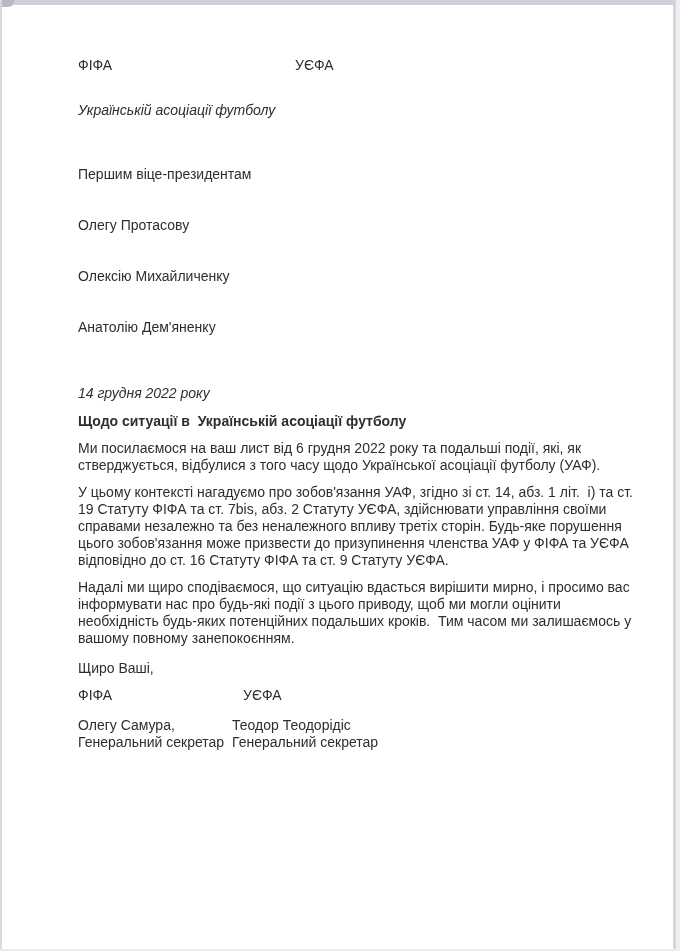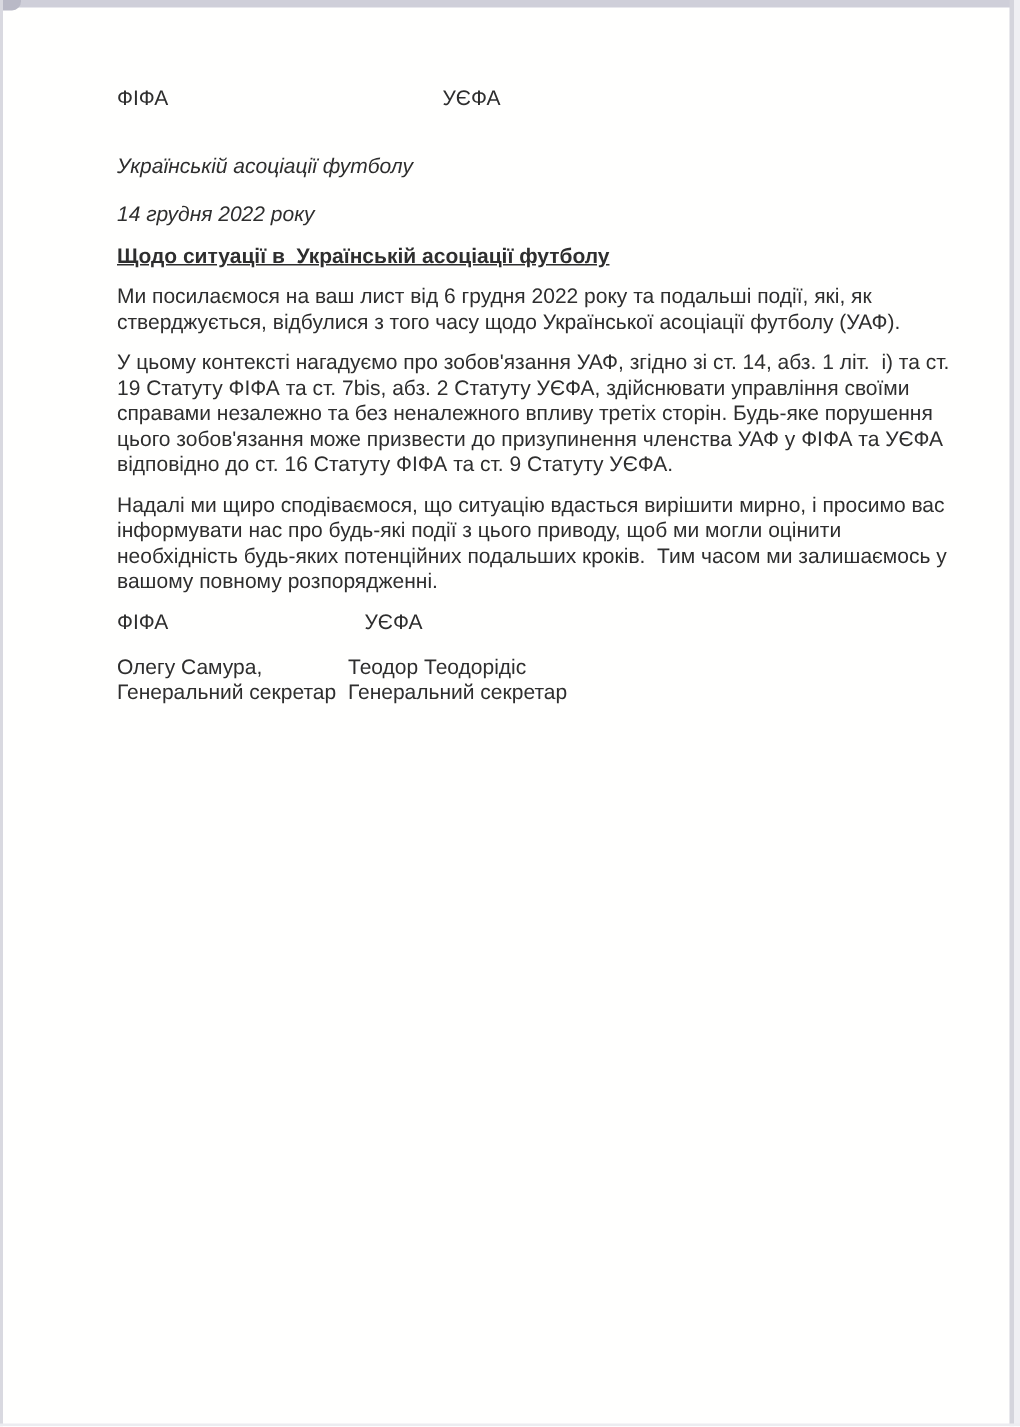--- a/index.html
+++ b/index.html
@@ -67,21 +67,21 @@
   }
   p { margin: 0; }
 
   .org-row { display: flex; }
   .org-row .org-col1 { width: 217px; }
 
   .recipient-org  { margin-top: 28px; font-style: italic; }
   .recipient-lines{ margin-top: 13px; }
 
   .date-line    { margin-top: 15px; font-style: italic; }
-  .subject-line { margin-top: 11px; font-weight: 700; text-decoration: underline; }
+  .subject-line { margin-top: 11px; font-weight: 700; }
   .greeting-line{ margin-top: 21px; }
 
   .para { margin-top: 10px; }
 
   .closing-line { margin-top: 13px; }
 
   .sig-orgs { margin-top: 10px; display: flex; }
   .sig-orgs .sig-org-col1 { width: 165px; }
 
   .sig-row { display: flex; }
@@ -102,30 +102,37 @@
 
   <div class="content">
 
     <div class="org-row">
       <span class="org-col1">ФІФА</span>
       <span>УЄФА</span>
     </div>
 
     <div class="recipient-org">Українській асоціації футболу</div>
 
+    <div class="recipient-lines">
+      <div>Першим віце-президентам</div>
+      <div>Олегу Протасову</div>
+      <div>Олексію Михайличенку</div>
+      <div>Анатолію Дем'яненку</div>
+    </div>
 
     <div class="date-line">14 грудня 2022 року</div>
 
     <div class="subject-line">Щодо ситуації в  Українській асоціації футболу</div>
 
 
     <p class="para">Ми посилаємося на ваш лист від 6 грудня 2022 року та подальші події, які, як стверджується, відбулися з того часу щодо Української асоціації футболу (УАФ).</p>
     <p class="para">У цьому контексті нагадуємо про зобов'язання УАФ, згідно зі ст. 14, абз. 1 літ.  і) та ст. 19 Статуту ФІФА та ст. 7bis, абз. 2 Статуту УЄФА, здійснювати управління своїми справами незалежно та без неналежного впливу третіх сторін. Будь-яке порушення цього зобов'язання може призвести до призупинення членства УАФ у ФІФА та УЄФА відповідно до ст. 16 Статуту ФІФА та ст. 9 Статуту УЄФА.</p>
-    <p class="para">Надалі ми щиро сподіваємося, що ситуацію вдасться вирішити мирно, і просимо вас інформувати нас про будь-які події з цього приводу, щоб ми могли оцінити необхідність будь-яких потенційних подальших кроків.  Тим часом ми залишаємось у вашому повному розпорядженні.</p>
+    <p class="para">Надалі ми щиро сподіваємося, що ситуацію вдасться вирішити мирно, і просимо вас інформувати нас про будь-які події з цього приводу, щоб ми могли оцінити необхідність будь-яких потенційних подальших кроків.  Тим часом ми залишаємось у вашому повному занепокоєнням.</p>
 
+    <div class="closing-line">Щиро Ваші,</div>
 
     <div class="sig-orgs">
       <span class="sig-org-col1">ФІФА</span>
       <span>УЄФА</span>
     </div>
 
     <div class="sig-row sig-names">
       <span class="sig-col1">Олегу Самура,</span>
       <span>Теодор Теодорідіс</span>
     </div>

